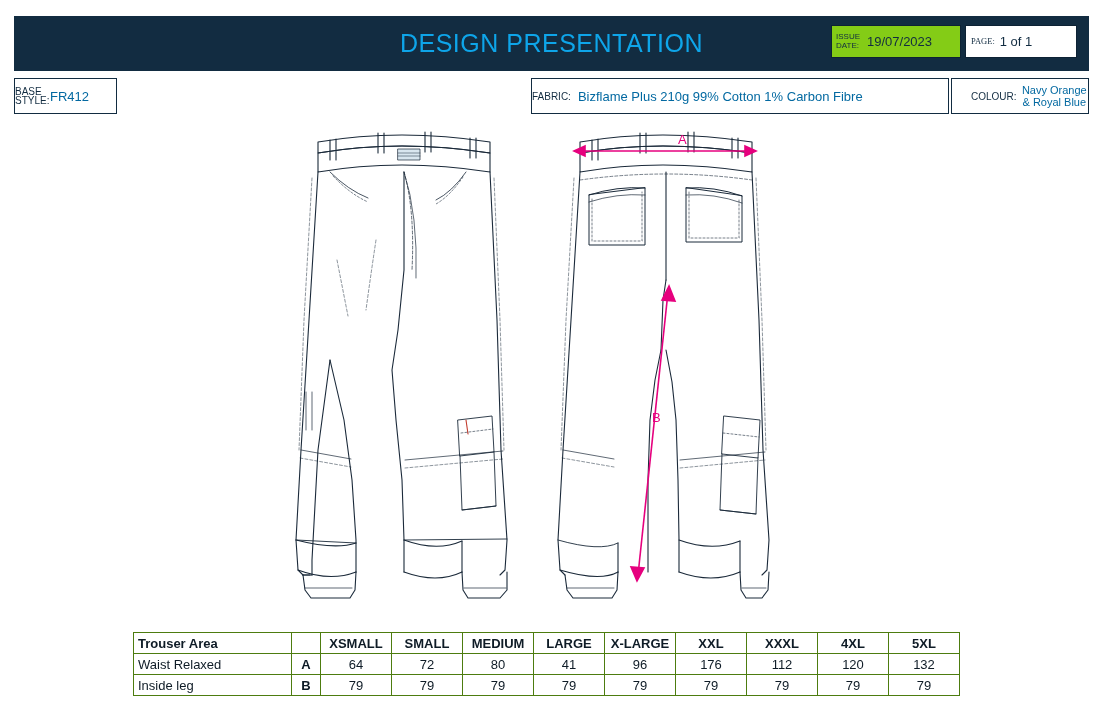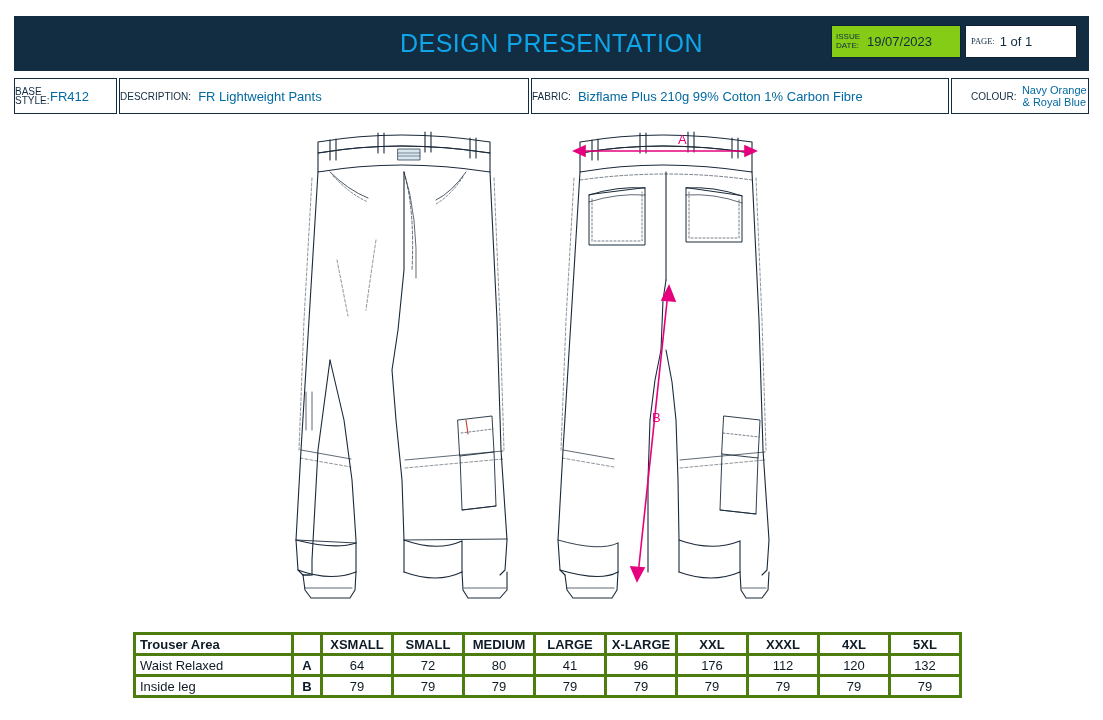--- a/index.html
+++ b/index.html
@@ -159,21 +159,21 @@
 
   
   .size-table {
     position: absolute;
     left: 133px;
     top: 632px;
     border-collapse: collapse;
     background: #ffffff;
   }
   .size-table td, .size-table th {
-    border: 3px solid #4d7c0f;
+    border: 1px solid #4d7c0f;
     height: 21px;
     font-size: 13px;
     color: #0e1b26;
     text-align: center;
     padding: 0 4px;
     font-weight: normal;
     box-sizing: border-box;
   }
   .size-table th.area-head,
   .size-table td.area-cell {
@@ -218,24 +218,20 @@
   <div class="info-row">
 
     <div class="info-cell cell-style">
       <div class="info-label two-line">
         <div>BASE</div>
         <div>STYLE:</div>
       </div>
       <div class="info-value">FR412</div>
     </div>
 
-    <div class="info-cell cell-desc">
-      <div class="info-label">DESCRIPTION:</div>
-      <div class="info-value">FR Lightweight Pants</div>
-    </div>
 
     <div class="info-cell cell-fabric">
       <div class="info-label">FABRIC:</div>
       <div class="info-value">Bizflame Plus 210g 99% Cotton 1% Carbon Fibre</div>
     </div>
 
     <div class="info-cell cell-colour">
       <div class="info-label">COLOUR:</div>
       <div class="info-value small">Navy Orange &amp; Royal Blue</div>
     </div>

